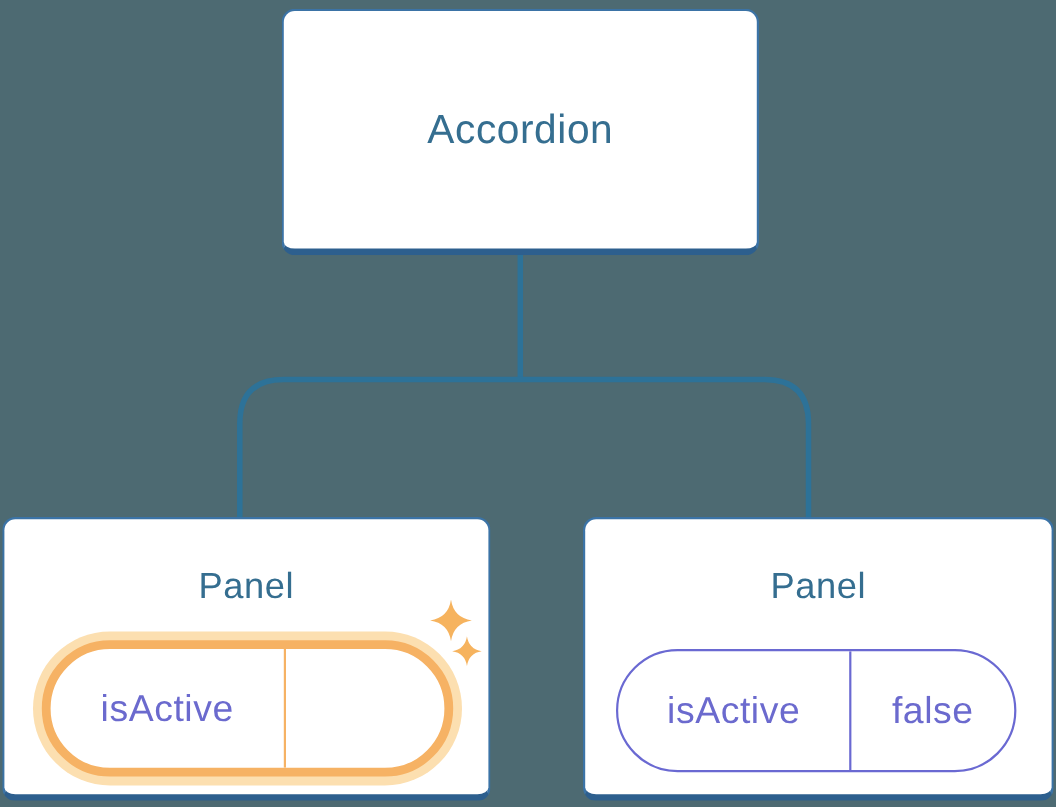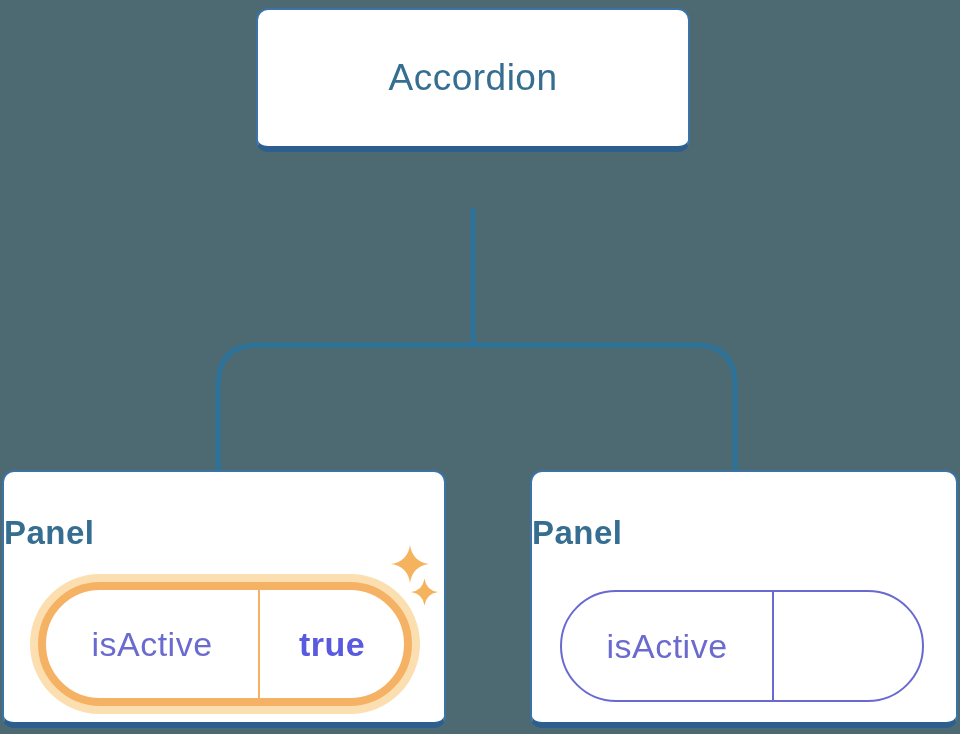--- a/index.html
+++ b/index.html
@@ -29,21 +29,21 @@
     position: absolute;
     box-sizing: border-box;
     background: var(--node-fill, #ffffff);
     border: 2.5px solid var(--node-border, #3b73a6);
     border-bottom-width: 6px;
     border-bottom-color: var(--node-border-bottom, #2d5f8e);
     border-radius: 12px;
   }
   .node-accordion {
     left: 256px; top: 8px;
-    width: 434px; height: 144px;
+    width: 434px; height: 224px;
     display: flex;
     align-items: center;
     justify-content: center;
   }
   .node-title {
     color: var(--heading, #356e90);
     font-weight: 500;
     letter-spacing: 0.5px;
   }
   .node-accordion .node-title { font-size: 37px; }
@@ -53,23 +53,23 @@
     width: 444px; height: 258px;
   }
   .node-panel-inactive {
     left: 530px; top: 470px;
     width: 428px; height: 258px;
   }
   .panel-title {
     position: absolute;
     left: 0; right: 0;
     top: 42px;
-    text-align: left;
+    text-align: center;
     font-size: 33px;
-    font-weight: 700;
+    font-weight: 400;
     letter-spacing: 0.5px;
     color: var(--heading, #356e90);
   }
   .pill {
     position: absolute;
     box-sizing: border-box;
     background: #ffffff;
     border-radius: 999px;
     display: flex;
     align-items: center;
@@ -127,31 +127,31 @@
 
   <div class="node node-accordion">
     <span class="node-title">Accordion</span>
   </div>
 
   <div class="node panel node-panel-active">
     <div class="panel-title">Panel</div>
     <div class="pill pill-active">
       <div class="pill-cell cell-key">isActive</div>
       <div class="pill-divider"></div>
-      <div class="pill-cell cell-value">true</div>
     </div>
     <svg class="sparkle sparkle-large" viewBox="0 0 40 40" xmlns="http://www.w3.org/2000/svg">
       <path d="M20 0 Q22.5 17.5 40 20 Q22.5 22.5 20 40 Q17.5 22.5 0 20 Q17.5 17.5 20 0 Z"></path>
     </svg>
     <svg class="sparkle sparkle-small" viewBox="0 0 40 40" xmlns="http://www.w3.org/2000/svg">
       <path d="M20 0 Q22.5 17.5 40 20 Q22.5 22.5 20 40 Q17.5 22.5 0 20 Q17.5 17.5 20 0 Z"></path>
     </svg>
   </div>
 
   <div class="node panel node-panel-inactive">
     <div class="panel-title">Panel</div>
     <div class="pill pill-inactive">
       <div class="pill-cell cell-key">isActive</div>
       <div class="pill-divider"></div>
+      <div class="pill-cell cell-value">false</div>
     </div>
   </div>
 
 </div>
 
 </body></html>

